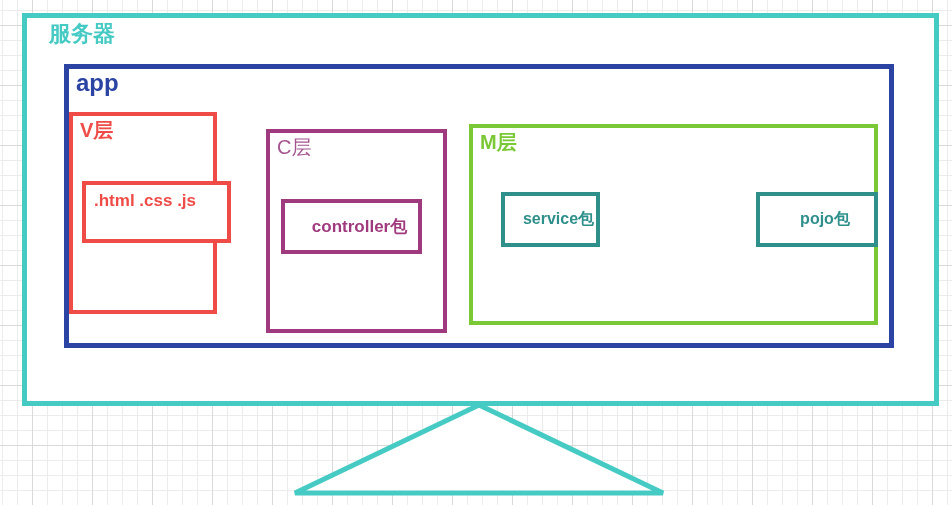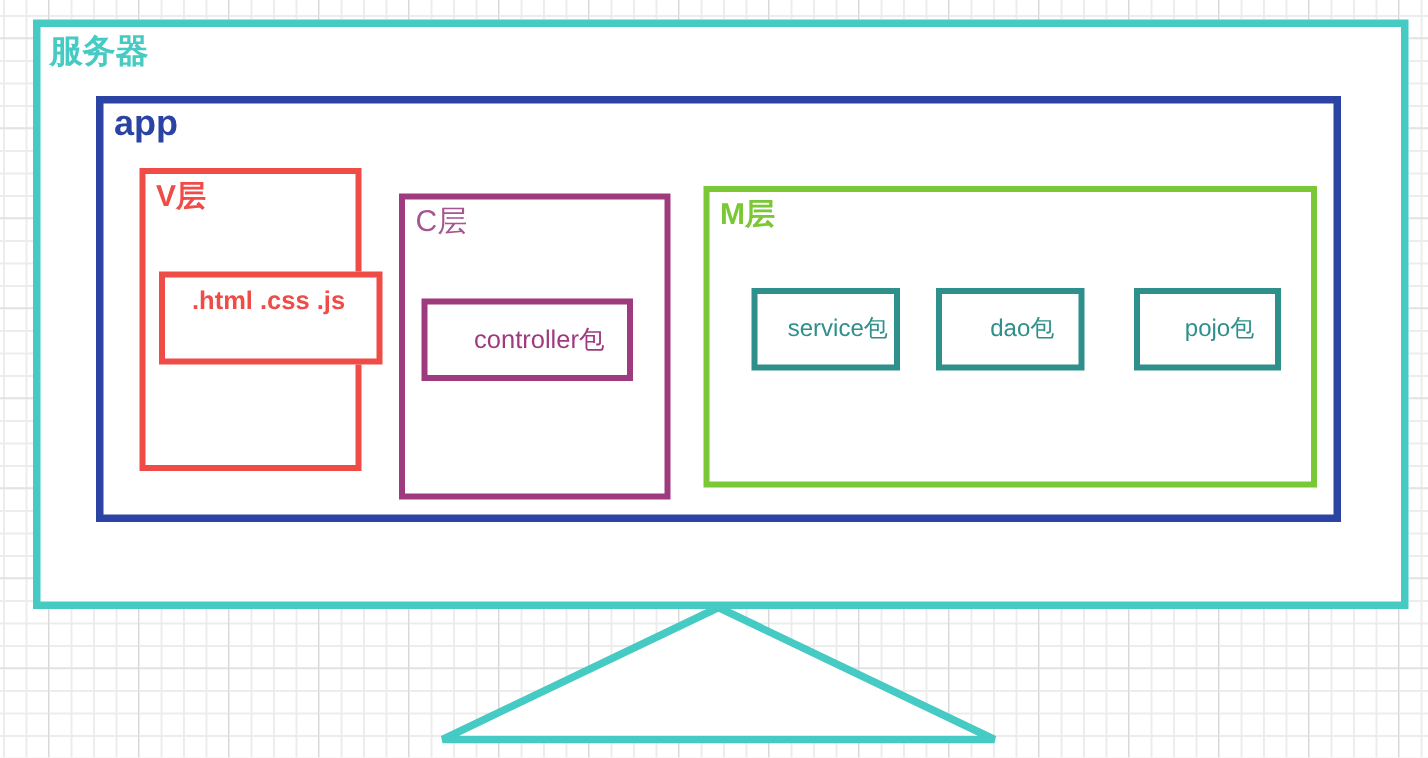--- a/index.html
+++ b/index.html
@@ -15,39 +15,39 @@
     background-image:
       linear-gradient(var(--grid-major) 1px, transparent 1px),
       linear-gradient(90deg, var(--grid-major) 1px, transparent 1px),
       linear-gradient(var(--grid-minor) 1px, transparent 1px),
       linear-gradient(90deg, var(--grid-minor) 1px, transparent 1px);
     background-size:60px 60px,60px 60px,15px 15px,15px 15px;
     background-position:32px 25px,32px 25px,2px 10px,2px 10px;
   }
   .box{position:absolute;background:#fff;}
   .monitor{left:22px;top:13px;width:917px;height:393px;border:5px solid var(--cyan);}
-  .server-label{position:absolute;left:6px;top:1px;font-size:22px;font-weight:700;color:var(--cyan);}
+  .server-label{position:absolute;left:22px;top:1px;font-size:22px;font-weight:700;color:var(--cyan);}
   .app{left:37px;top:46px;width:830px;height:284px;border:5px solid var(--blue);}
   .app-label{position:absolute;left:7px;top:0;font-size:24px;font-weight:700;color:var(--blue);}
   .layer-label{position:absolute;left:7px;top:1px;font-size:20px;font-weight:700;}
-  .v-layer{left:24px;top:43px;width:148px;height:202px;border:4px solid var(--red);}
+  .v-layer{left:0;top:43px;width:148px;height:202px;border:4px solid var(--red);}
   .v-layer .layer-label{color:var(--red);}
   .v-files{left:9px;top:65px;width:149px;height:62px;border:4px solid var(--red);
-    padding:3px 4px 0 18px;font-size:17px;font-weight:700;color:var(--red);line-height:26px;}
+    padding:3px 4px 0 8px;font-size:17px;font-weight:700;color:var(--red);line-height:26px;}
   .c-layer{left:197px;top:42px;width:181px;height:204px;border:4px solid var(--purple);margin-top:18px;}
   .c-layer .layer-label{color:var(--purple-light);font-weight:400;}
-  .pkg{display:flex;align-items:center;justify-content:center;font-weight:400;padding-left:16px;}
+  .pkg{display:flex;align-items:center;justify-content:center;font-weight:700;padding-left:16px;}
   .c-pkg{left:11px;top:66px;width:141px;height:55px;border:4px solid var(--purple);
     font-size:17px;color:var(--purple);}
   .m-layer{left:400px;top:55px;width:409px;height:201px;border:4px solid var(--green);}
   .m-layer .layer-label{color:var(--green);}
   .m-pkg{top:64px;height:55px;border:4px solid var(--teal);font-size:16px;color:var(--teal);}
   .m-pkg.p0{left:28px;width:99px;}
   .m-pkg.p1{left:151px;width:99px;}
-  .m-pkg.p2{left:283px;width:98px;}
+  .m-pkg.p2{left:283px;width:122px;}
   .stand{position:absolute;left:290px;top:398px;width:380px;height:100px;}
 </style>
 </head>
 <body>
 
 <div class="stage">
 
   <svg class="stand" viewBox="0 0 380 100" aria-hidden="true">
     <polygon points="189,7 5,95 373,95" fill="#ffffff" stroke="var(--cyan)" stroke-width="5"></polygon>
   </svg>
@@ -70,23 +70,20 @@
         <div class="box pkg c-pkg">
           <span>controller包</span>
         </div>
       </div>
 
       <div class="box m-layer">
         <div class="layer-label">M层</div>
         <div class="box pkg m-pkg p0">
           <span>service包</span>
         </div>
-        <div class="box pkg m-pkg p1">
-          <span>dao包</span>
-        </div>
         <div class="box pkg m-pkg p2">
           <span>pojo包</span>
         </div>
       </div>
 
     </div>
   </div>
 </div>
 
 </body></html>

